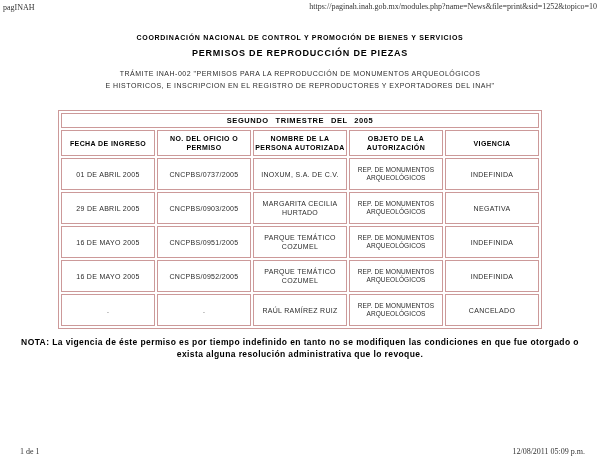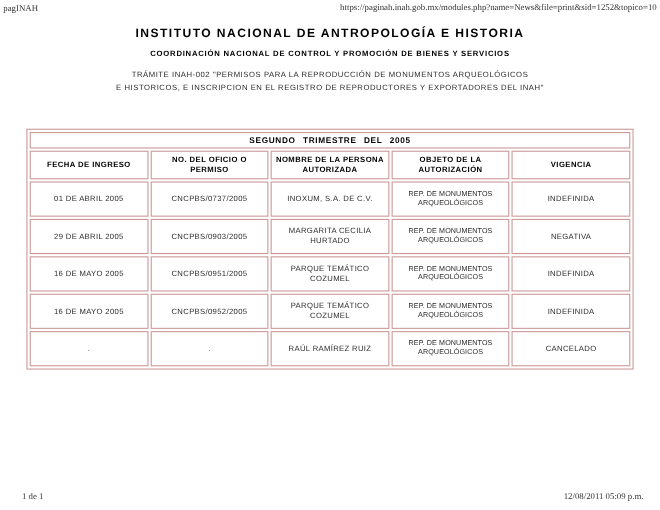--- a/index.html
+++ b/index.html
@@ -56,22 +56,22 @@
   .tramite {
     margin-top: 10px;
     font-size: 7px;
     letter-spacing: 0.5px;
     line-height: 12px;
     color: #2b2b2b;
   }
 
   
   table.permits {
-    margin: 30px auto 0 auto;
-    width: 552px;
+    margin: 18px auto 0 auto;
+    width: 484px;
     border-collapse: separate;
     border-spacing: 2px;
     border: 1px solid var(--tbl, #cc9999);
     table-layout: fixed;
   }
   table.permits td {
     border: 1px solid var(--tbl, #cc9999);
     text-align: center;
     vertical-align: middle;
     padding: 2px 1px;
@@ -125,24 +125,24 @@
 </style>
 </head>
 <body>
 
 <div class="print-meta meta-top-left">pagINAH</div>
 
 <div class="print-meta meta-top-right">https://paginah.inah.gob.mx/modules.php?name=News&amp;file=print&amp;sid=1252&amp;topico=10</div>
 
 <div class="doc">
 
-  <div class="title-main">INSTITUTO NACIONAL DE ANTROPOLOGÍA E HISTORIA</div>
 
   <div class="title-sub1">COORDINACIÓN NACIONAL DE CONTROL Y PROMOCIÓN DE BIENES Y SERVICIOS</div>
 
+  <div class="title-sub2">PERMISOS DE REPRODUCCIÓN DE PIEZAS</div>
 
   <div class="tramite">
     <div>TRÁMITE INAH-002 "PERMISOS PARA LA REPRODUCCIÓN DE MONUMENTOS ARQUEOLÓGICOS</div>
     <div>E HISTORICOS, E INSCRIPCION EN EL REGISTRO DE REPRODUCTORES Y EXPORTADORES DEL INAH"</div>
   </div>
 
   <table class="permits">
     <tbody>
       <tr>
         <td colspan="5" class="period-cell">SEGUNDO TRIMESTRE DEL 2005</td>
@@ -186,18 +186,19 @@
       <tr>
         <td class="data-cell">.</td>
         <td class="data-cell">.</td>
         <td class="data-cell">RAÚL RAMÍREZ RUIZ</td>
         <td class="data-cell objeto-cell">REP. DE MONUMENTOS ARQUEOLÓGICOS</td>
         <td class="data-cell">CANCELADO</td>
       </tr>
     </tbody>
   </table>
 
+  <div class="nota">NOTA: La vigencia de éste permiso es por tiempo indefinido en tanto no se modifiquen las condiciones en que fue otorgado o exista alguna resolución administrativa que lo revoque.</div>
 
 </div>
 
 <div class="print-meta meta-bottom-left">1 de 1</div>
 
 <div class="print-meta meta-bottom-right">12/08/2011 05:09 p.m.</div>
 
 </body></html>

